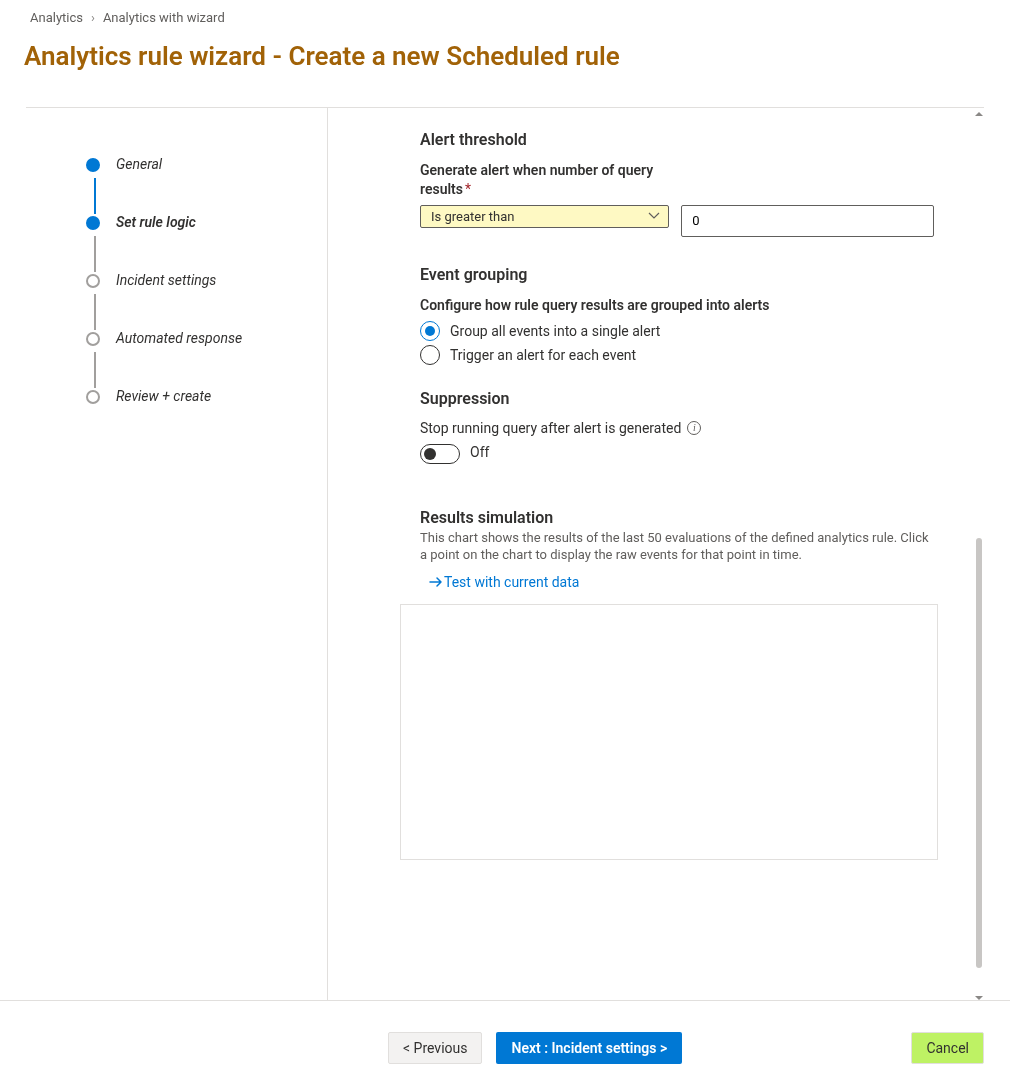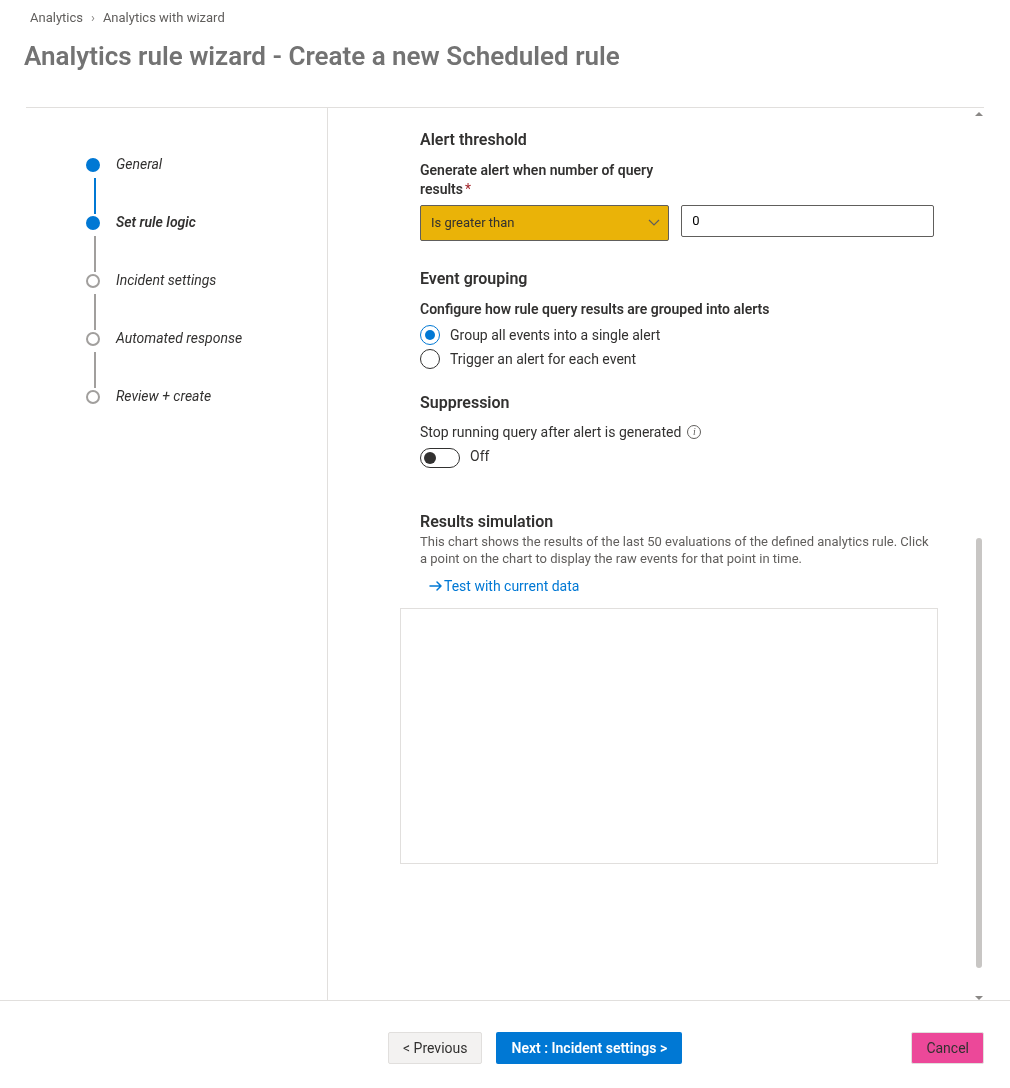--- a/index.html
+++ b/index.html
@@ -25,21 +25,21 @@
     gap: 8px;
   }
   .breadcrumb span.sep { color: #8a8886; }
   .breadcrumb a { color: #605e5c; text-decoration: none; }
 
   
   .page-title {
     padding: 10px 24px 4px 24px;
     font-size: 26px;
     font-weight: 600;
-    color: #737373;
+    color: #a16207;
   }
 
   
   .rule-top-divider {
     margin: 32px 26px 0 26px;
     height: 1px;
     border-top: 1px solid #e1dfdd;
   }
   .wizard-area {
     display: flex;
@@ -109,28 +109,28 @@
     line-height: 1.35;
     margin: 2px 0 10px 0;
     max-width: 520px;
   }
 
   
   .threshold-row { display: flex; gap: 12px; margin-bottom: 28px; }
   .dropdown {
     position: relative;
     width: 252px;
-    height: 36px;
+    height: 23px;
     border: 1px solid #605e5c;
     border-radius: 2px;
     display: flex;
     align-items: center;
     padding: 0 28px 0 10px;
     font-size: 13px;
-    background: #eab308;
+    background: #fef9c3;
     cursor: pointer;
   }
   .dropdown .chev {
     position: absolute; right: 8px; top: 50%; transform: translateY(-50%);
     width: 12px; height: 12px;
   }
   .num-input {
     width: 256px;
     height: 32px;
     border: 1px solid #605e5c;
@@ -233,21 +233,21 @@
     display: inline-flex; align-items: center; justify-content: center;
     border: 1px solid transparent;
   }
   .btn-secondary {
     background: #f3f2f1; color: #323130; border-color: #e1dfdd;
   }
   .btn-primary {
     background: #0078d4; color: #fff; font-weight: 600;
   }
   .btn-cancel {
-    background: #ec4899; color: #323130; border-color: #e1dfdd;
+    background: #bef264; color: #323130; border-color: #e1dfdd;
     margin-left: auto;
   }
 </style>
 </head>
 <body>
 
 <div class="breadcrumb">
   <a href="#">Analytics</a>
   <span class="sep">›</span>
   <span>Analytics with wizard</span>

